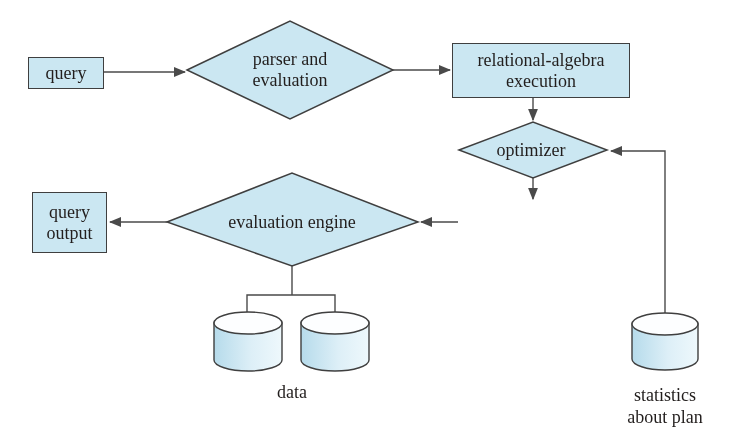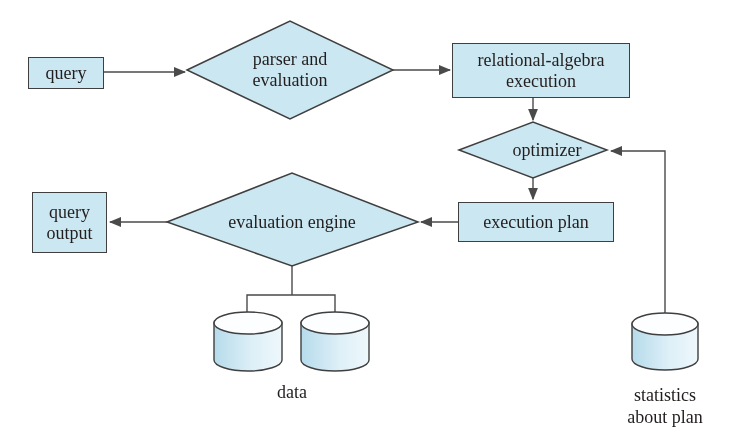--- a/index.html
+++ b/index.html
@@ -122,29 +122,28 @@
       <path class="cyl-body" d="M632,324 L632,359 A33,11 0 0 0 698,359 L698,324 Z"></path>
       <ellipse class="cyl-top" cx="665" cy="324" rx="33" ry="11"></ellipse>
     </g>
   </svg>
 
   <div class="node-box" style="left:28px; top:57px; width:76px; height:32px;">query</div>
 
   <div class="node-box" style="left:452px; top:43px; width:178px; height:55px;">relational-algebra
 execution</div>
 
-  <div class="node-box" style="left:458px; top:202px; width:156px; height:40px;">execution plan</div>
 
   <div class="node-box" style="left:32px; top:192px; width:75px; height:61px;">query
 output</div>
 
   <div class="diamond-label" style="left:195px; top:42px; width:190px; height:56px;">parser and
 evaluation</div>
 
-  <div class="diamond-label" style="left:479px; top:137px; width:136px; height:26px;">optimizer</div>
+  <div class="diamond-label" style="left:463px; top:137px; width:136px; height:26px;">optimizer</div>
 
   <div class="diamond-label" style="left:185px; top:209px; width:214px; height:26px;">evaluation engine</div>
 
   <div class="store-label" style="left:247px; top:381px; width:90px;">data</div>
 
   <div class="store-label" style="left:600px; top:384px; width:130px;">statistics
 about plan</div>
 
 </div>
 

